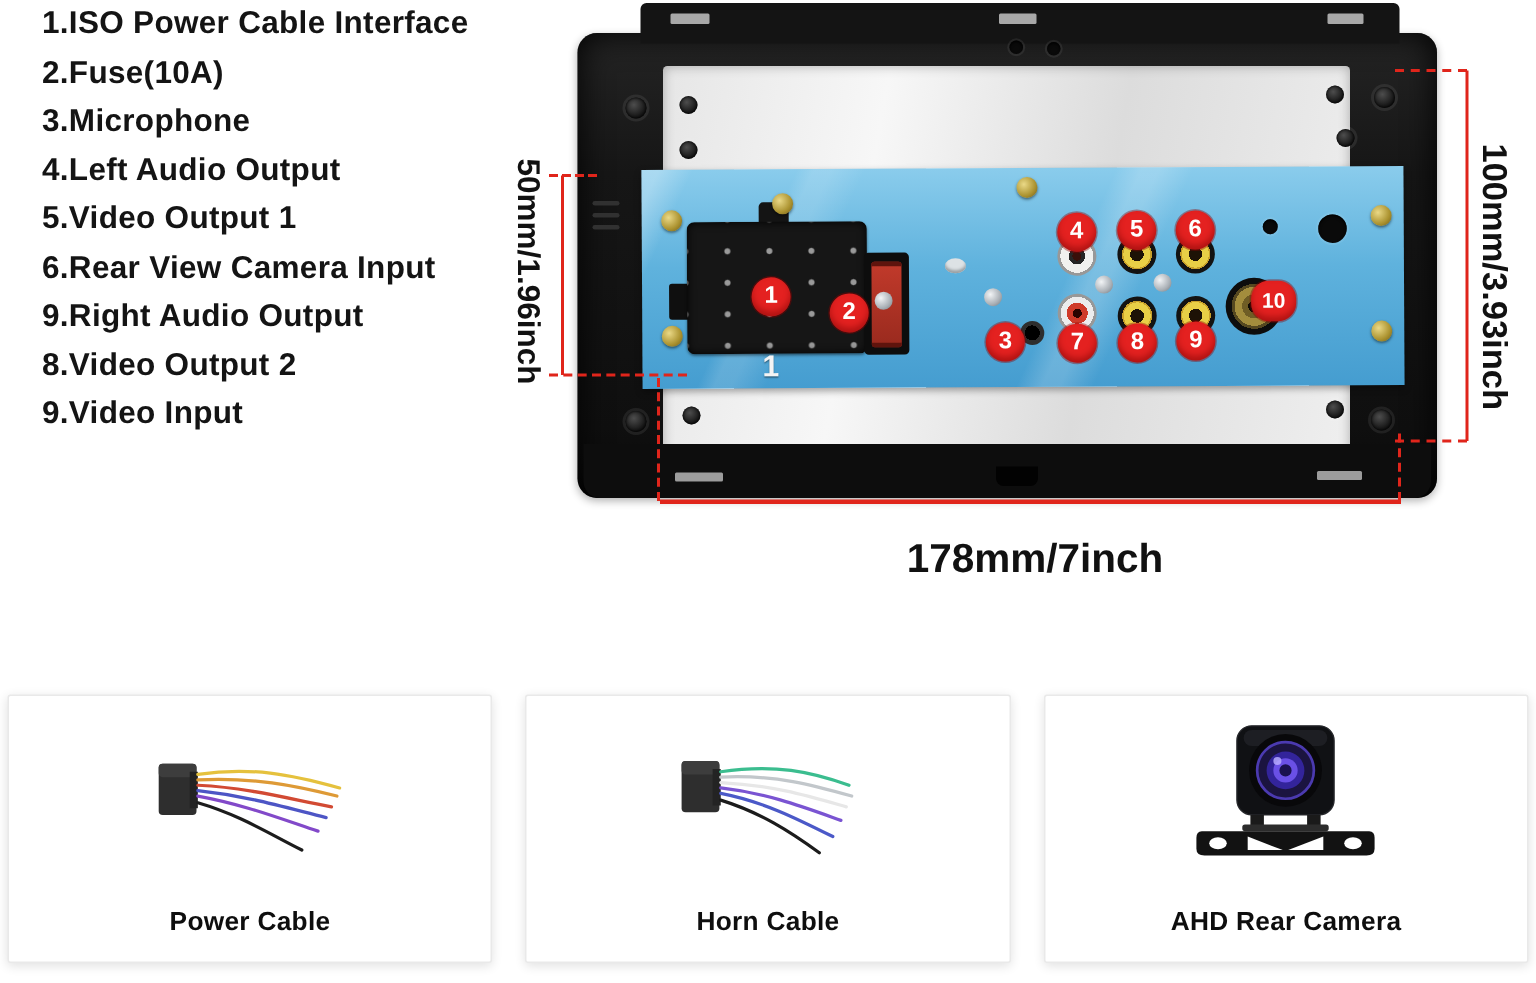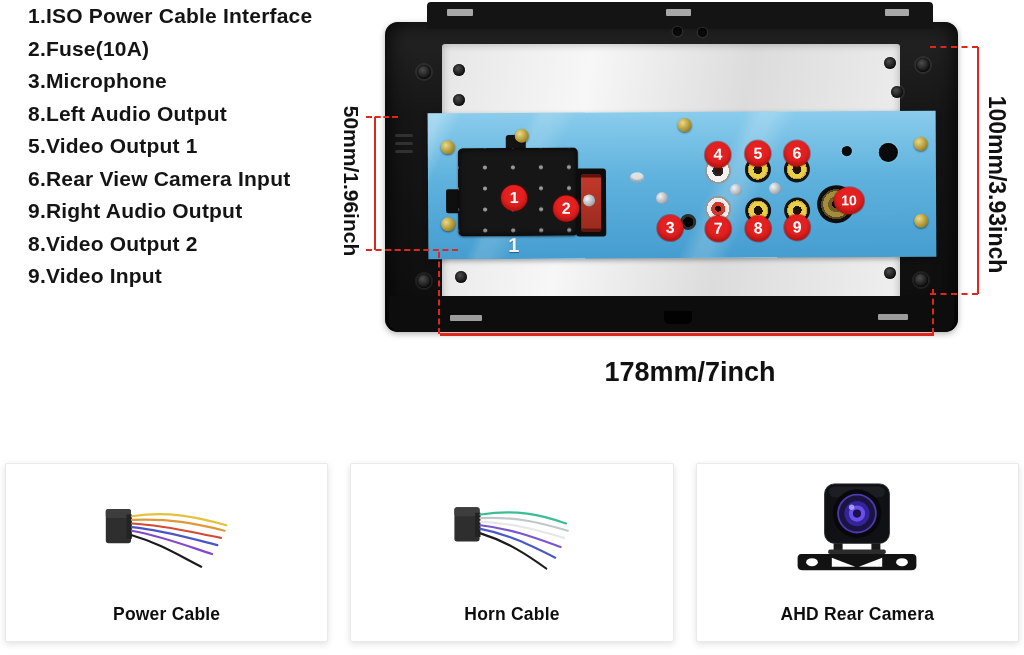--- a/index.html
+++ b/index.html
@@ -84,21 +84,21 @@
 </style>
 </head>
 <body>
 
 <div class="page">
 
   <section class="legend">
     <div class="legend-row">1.ISO Power Cable Interface</div>
     <div class="legend-row">2.Fuse(10A)</div>
     <div class="legend-row">3.Microphone</div>
-    <div class="legend-row">8.Left Audio Output</div>
+    <div class="legend-row">4.Left Audio Output</div>
     <div class="legend-row">5.Video Output 1</div>
     <div class="legend-row">6.Rear View Camera Input</div>
     <div class="legend-row">9.Right Audio Output</div>
     <div class="legend-row">8.Video Output 2</div>
     <div class="legend-row">9.Video Input</div>
   </section>
 
   <div class="unit">
     <div class="frame"></div>
     <div class="topbar">
@@ -157,21 +157,21 @@
 
       <span class="badge" style="position:absolute;left:73px;top:72px;">1</span>
       <span class="badge" style="position:absolute;left:125px;top:83px;">2</span>
       <span class="badge" style="position:absolute;left:229px;top:103px;">3</span>
       <span class="badge" style="position:absolute;left:277px;top:30px;">4</span>
       <span class="badge" style="position:absolute;left:317px;top:29px;">5</span>
       <span class="badge" style="position:absolute;left:356px;top:29px;">6</span>
       <span class="badge" style="position:absolute;left:277px;top:104px;">7</span>
       <span class="badge" style="position:absolute;left:317px;top:104px;">8</span>
       <span class="badge" style="position:absolute;left:356px;top:103px;">9</span>
-      <span class="badge b10" style="position:absolute;left:406px;top:76px;">10</span>
+      <span class="badge b10" style="position:absolute;left:406px;top:76px;border-radius:12px;">10</span>
 
       <span class="print1" style="position:absolute;left:80px;top:121px;">1</span>
     </div>
 
     <div class="bottombar">
       <span class="tab" style="left:61px;top:19px;width:32px;height:6px;background:#9c9c9c;"></span>
       <span class="tab" style="left:489px;top:18px;width:30px;height:6px;background:#9c9c9c;"></span>
       <span class="notch"></span>
     </div>
   </div>

